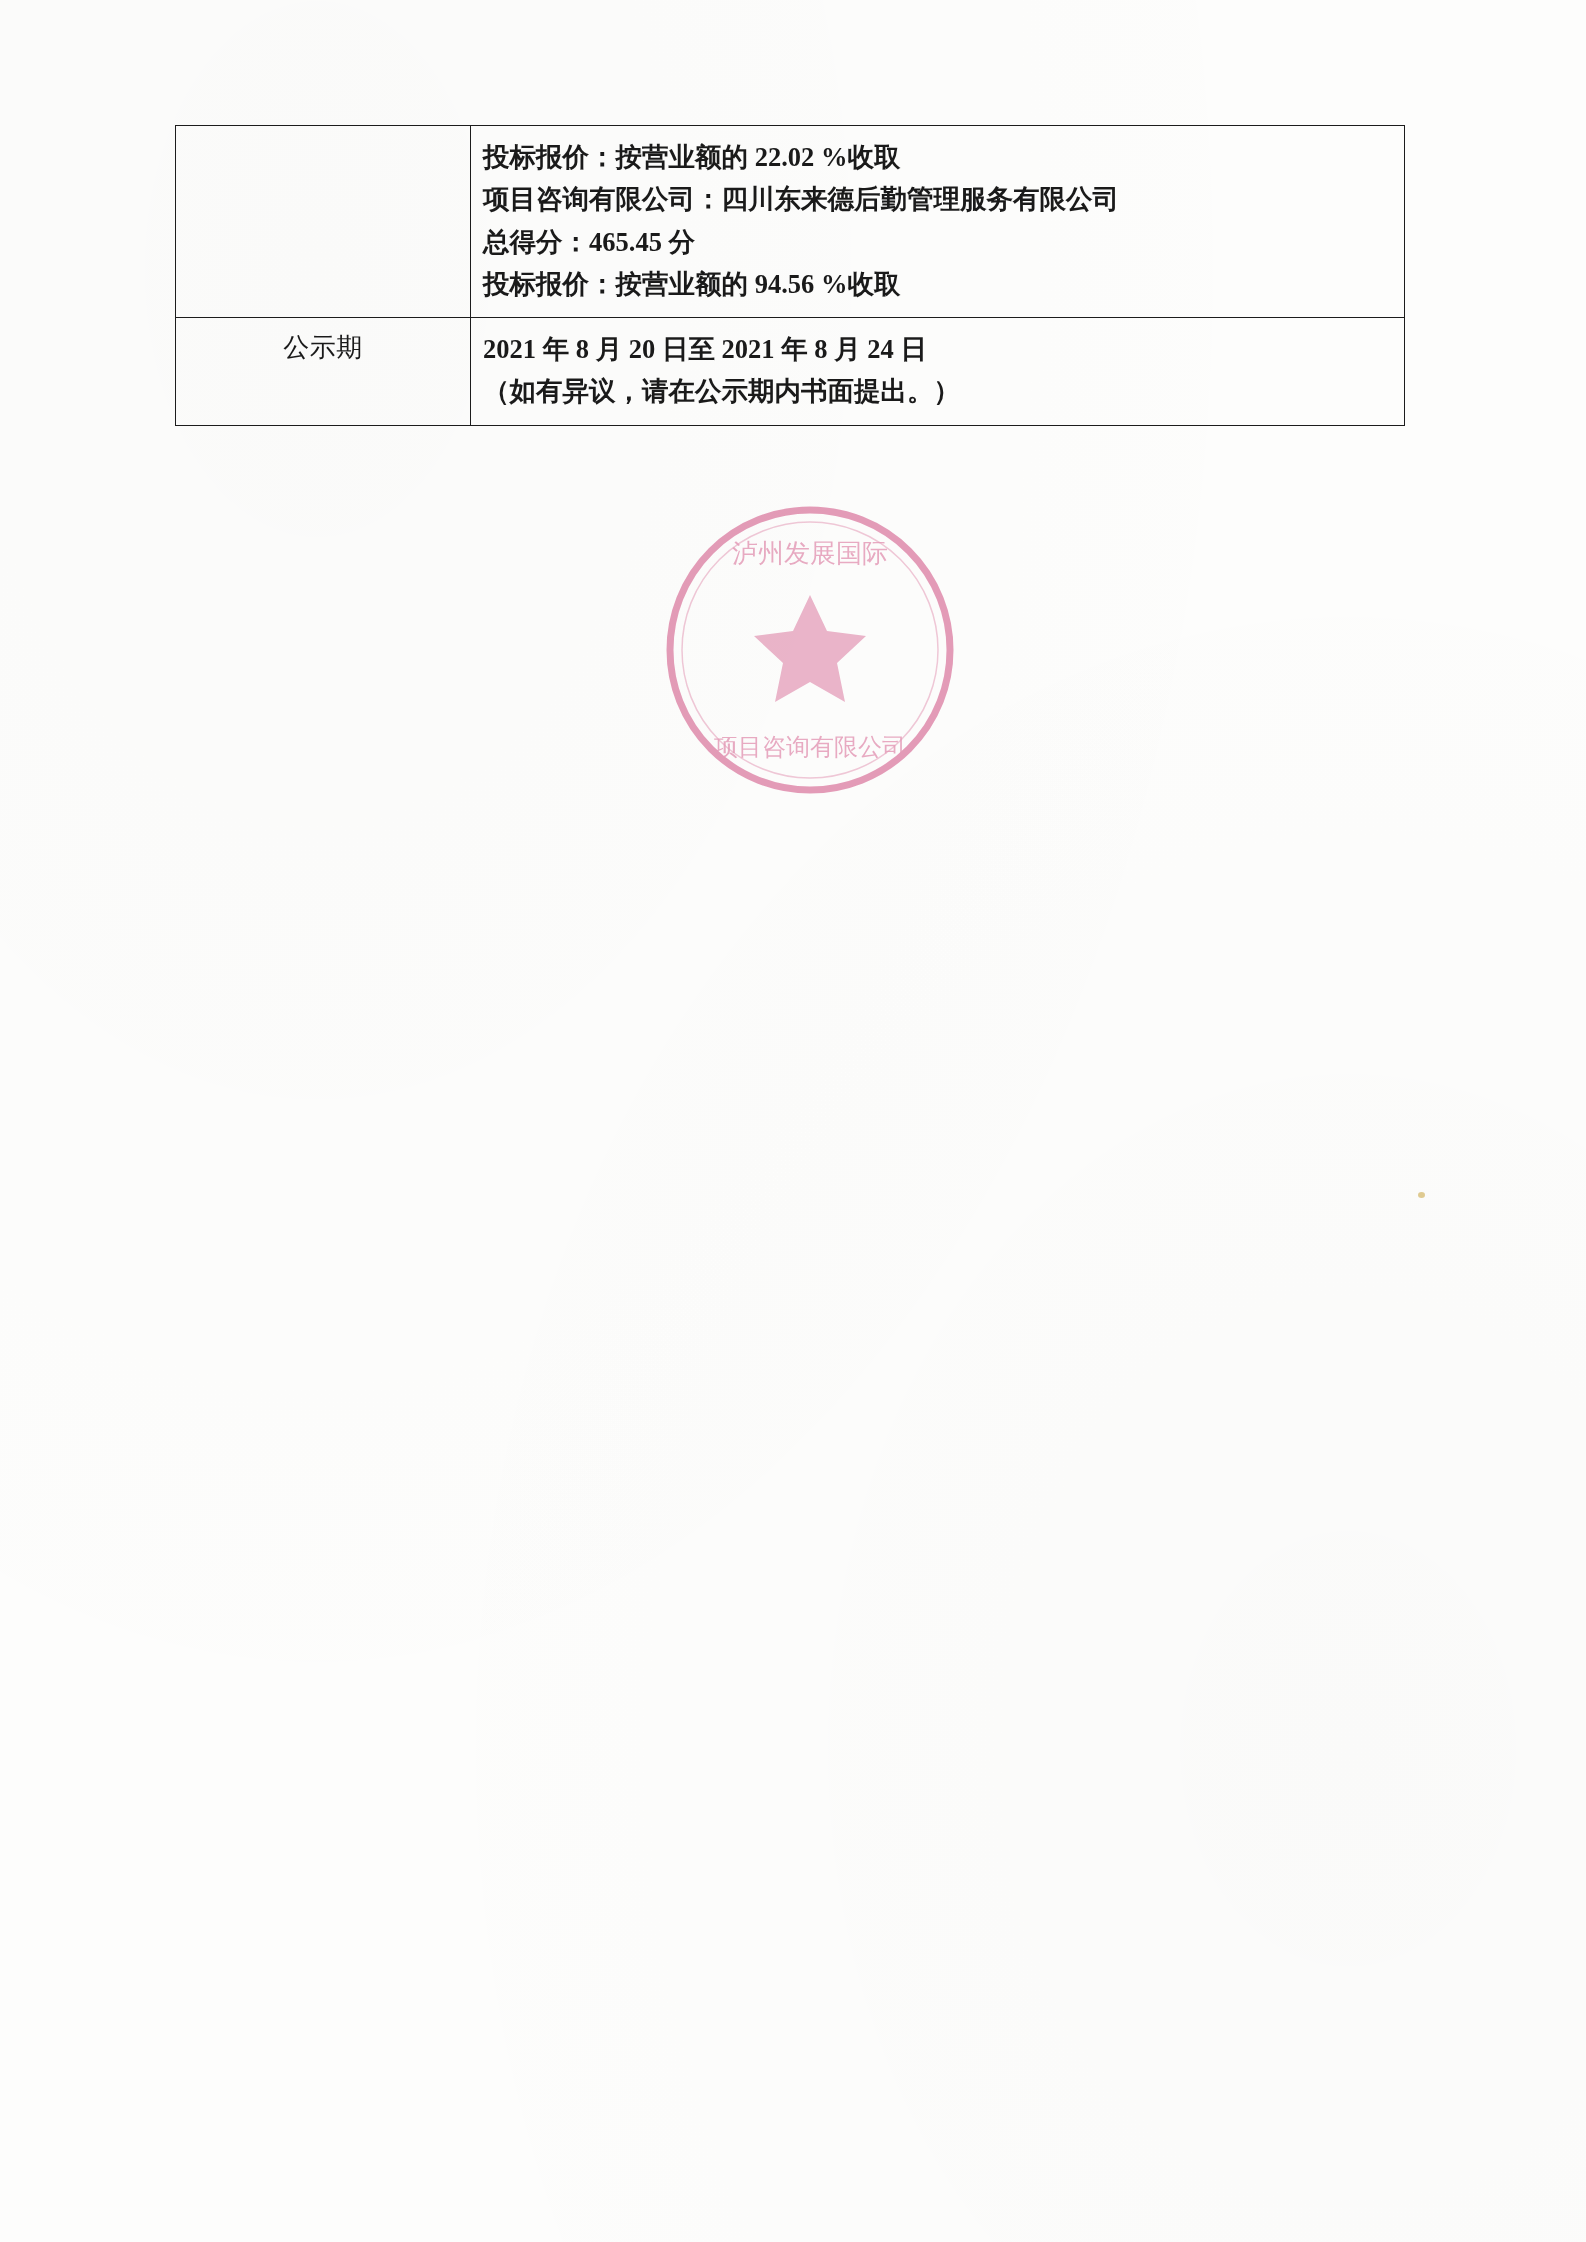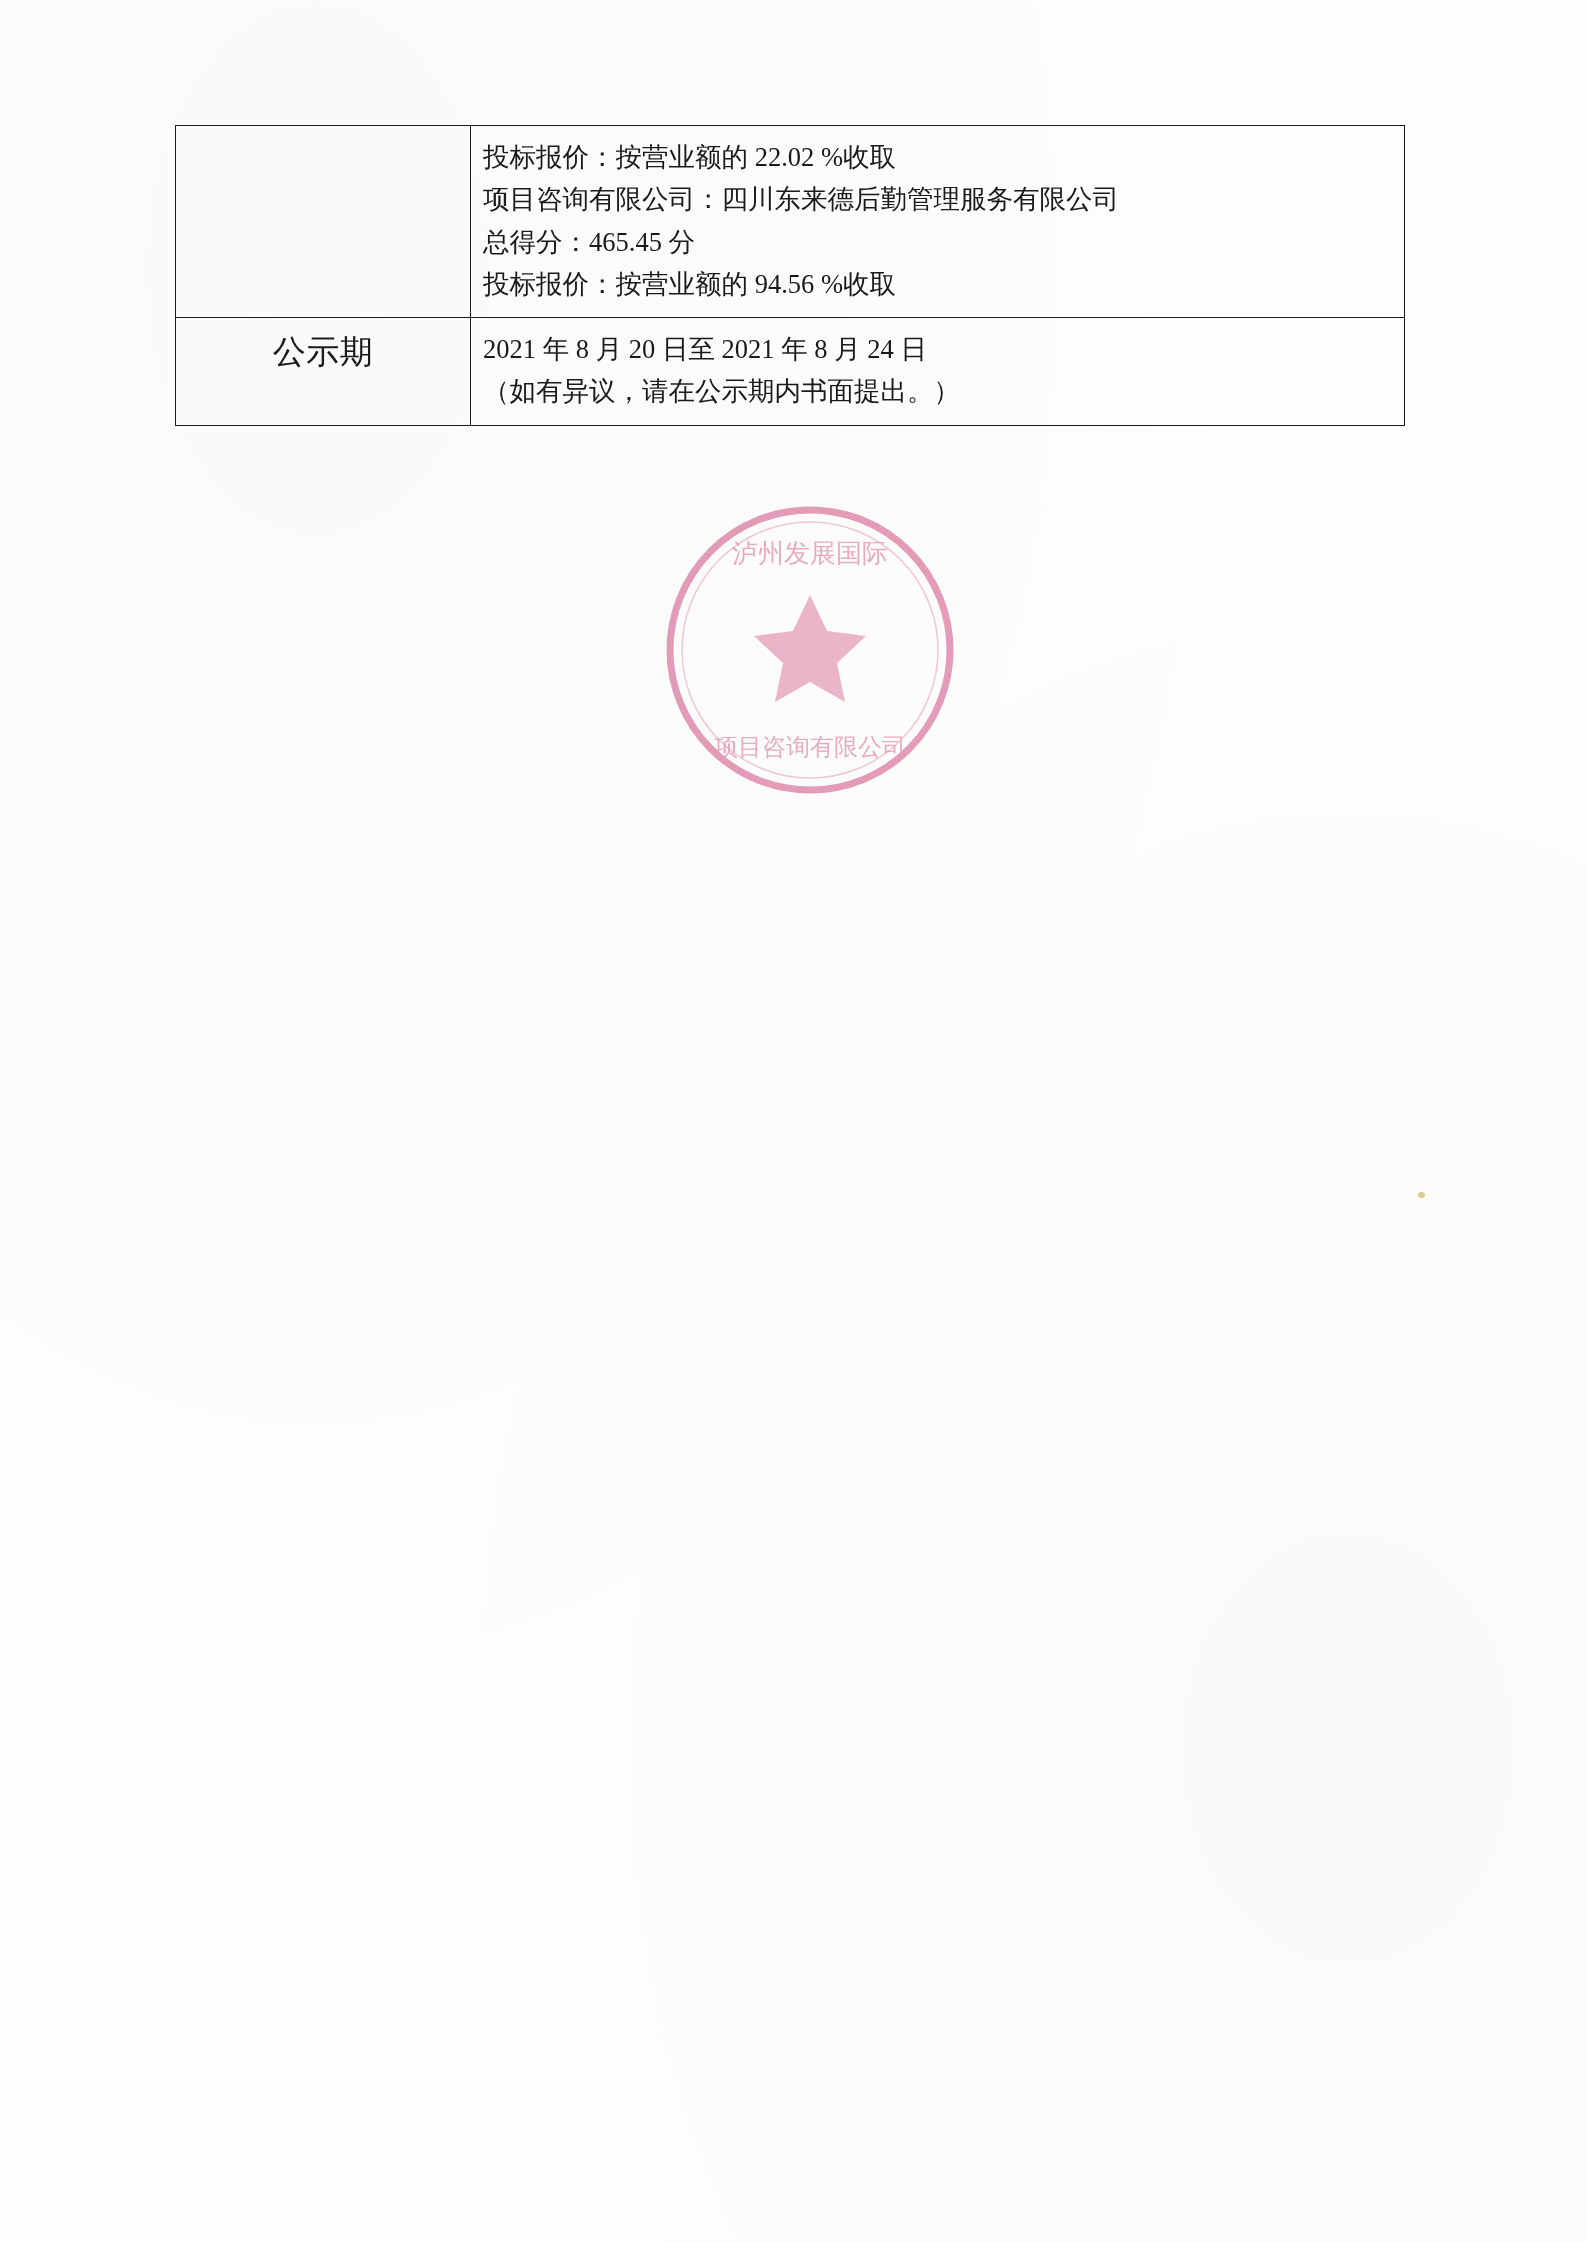--- a/index.html
+++ b/index.html
@@ -41,36 +41,37 @@
   }
   table.main-table td {
     border: 1.6px solid #1c1c1c;
     vertical-align: top;
     padding: 10px 12px 12px 12px;
   }
   td.label-cell {
     width: 270px;
     text-align: center;
     vertical-align: middle;
-    font-size: 33px;
+    font-size: 26px;
     line-height: 1.5;
     letter-spacing: 0.5px;
   }
   td.content-cell {
     font-size: 26.5px;
     line-height: 1.52;
   }
   td.blank-cell {
     width: 270px;
   }
 
   .line {
     white-space: pre-wrap;
     margin: 0;
     padding: 1px 0;
+    font-weight: bold;
   }
 
   .label-line {
     display: block;
   }
 
   
   .seal {
     position: absolute;
     left: 660px;

